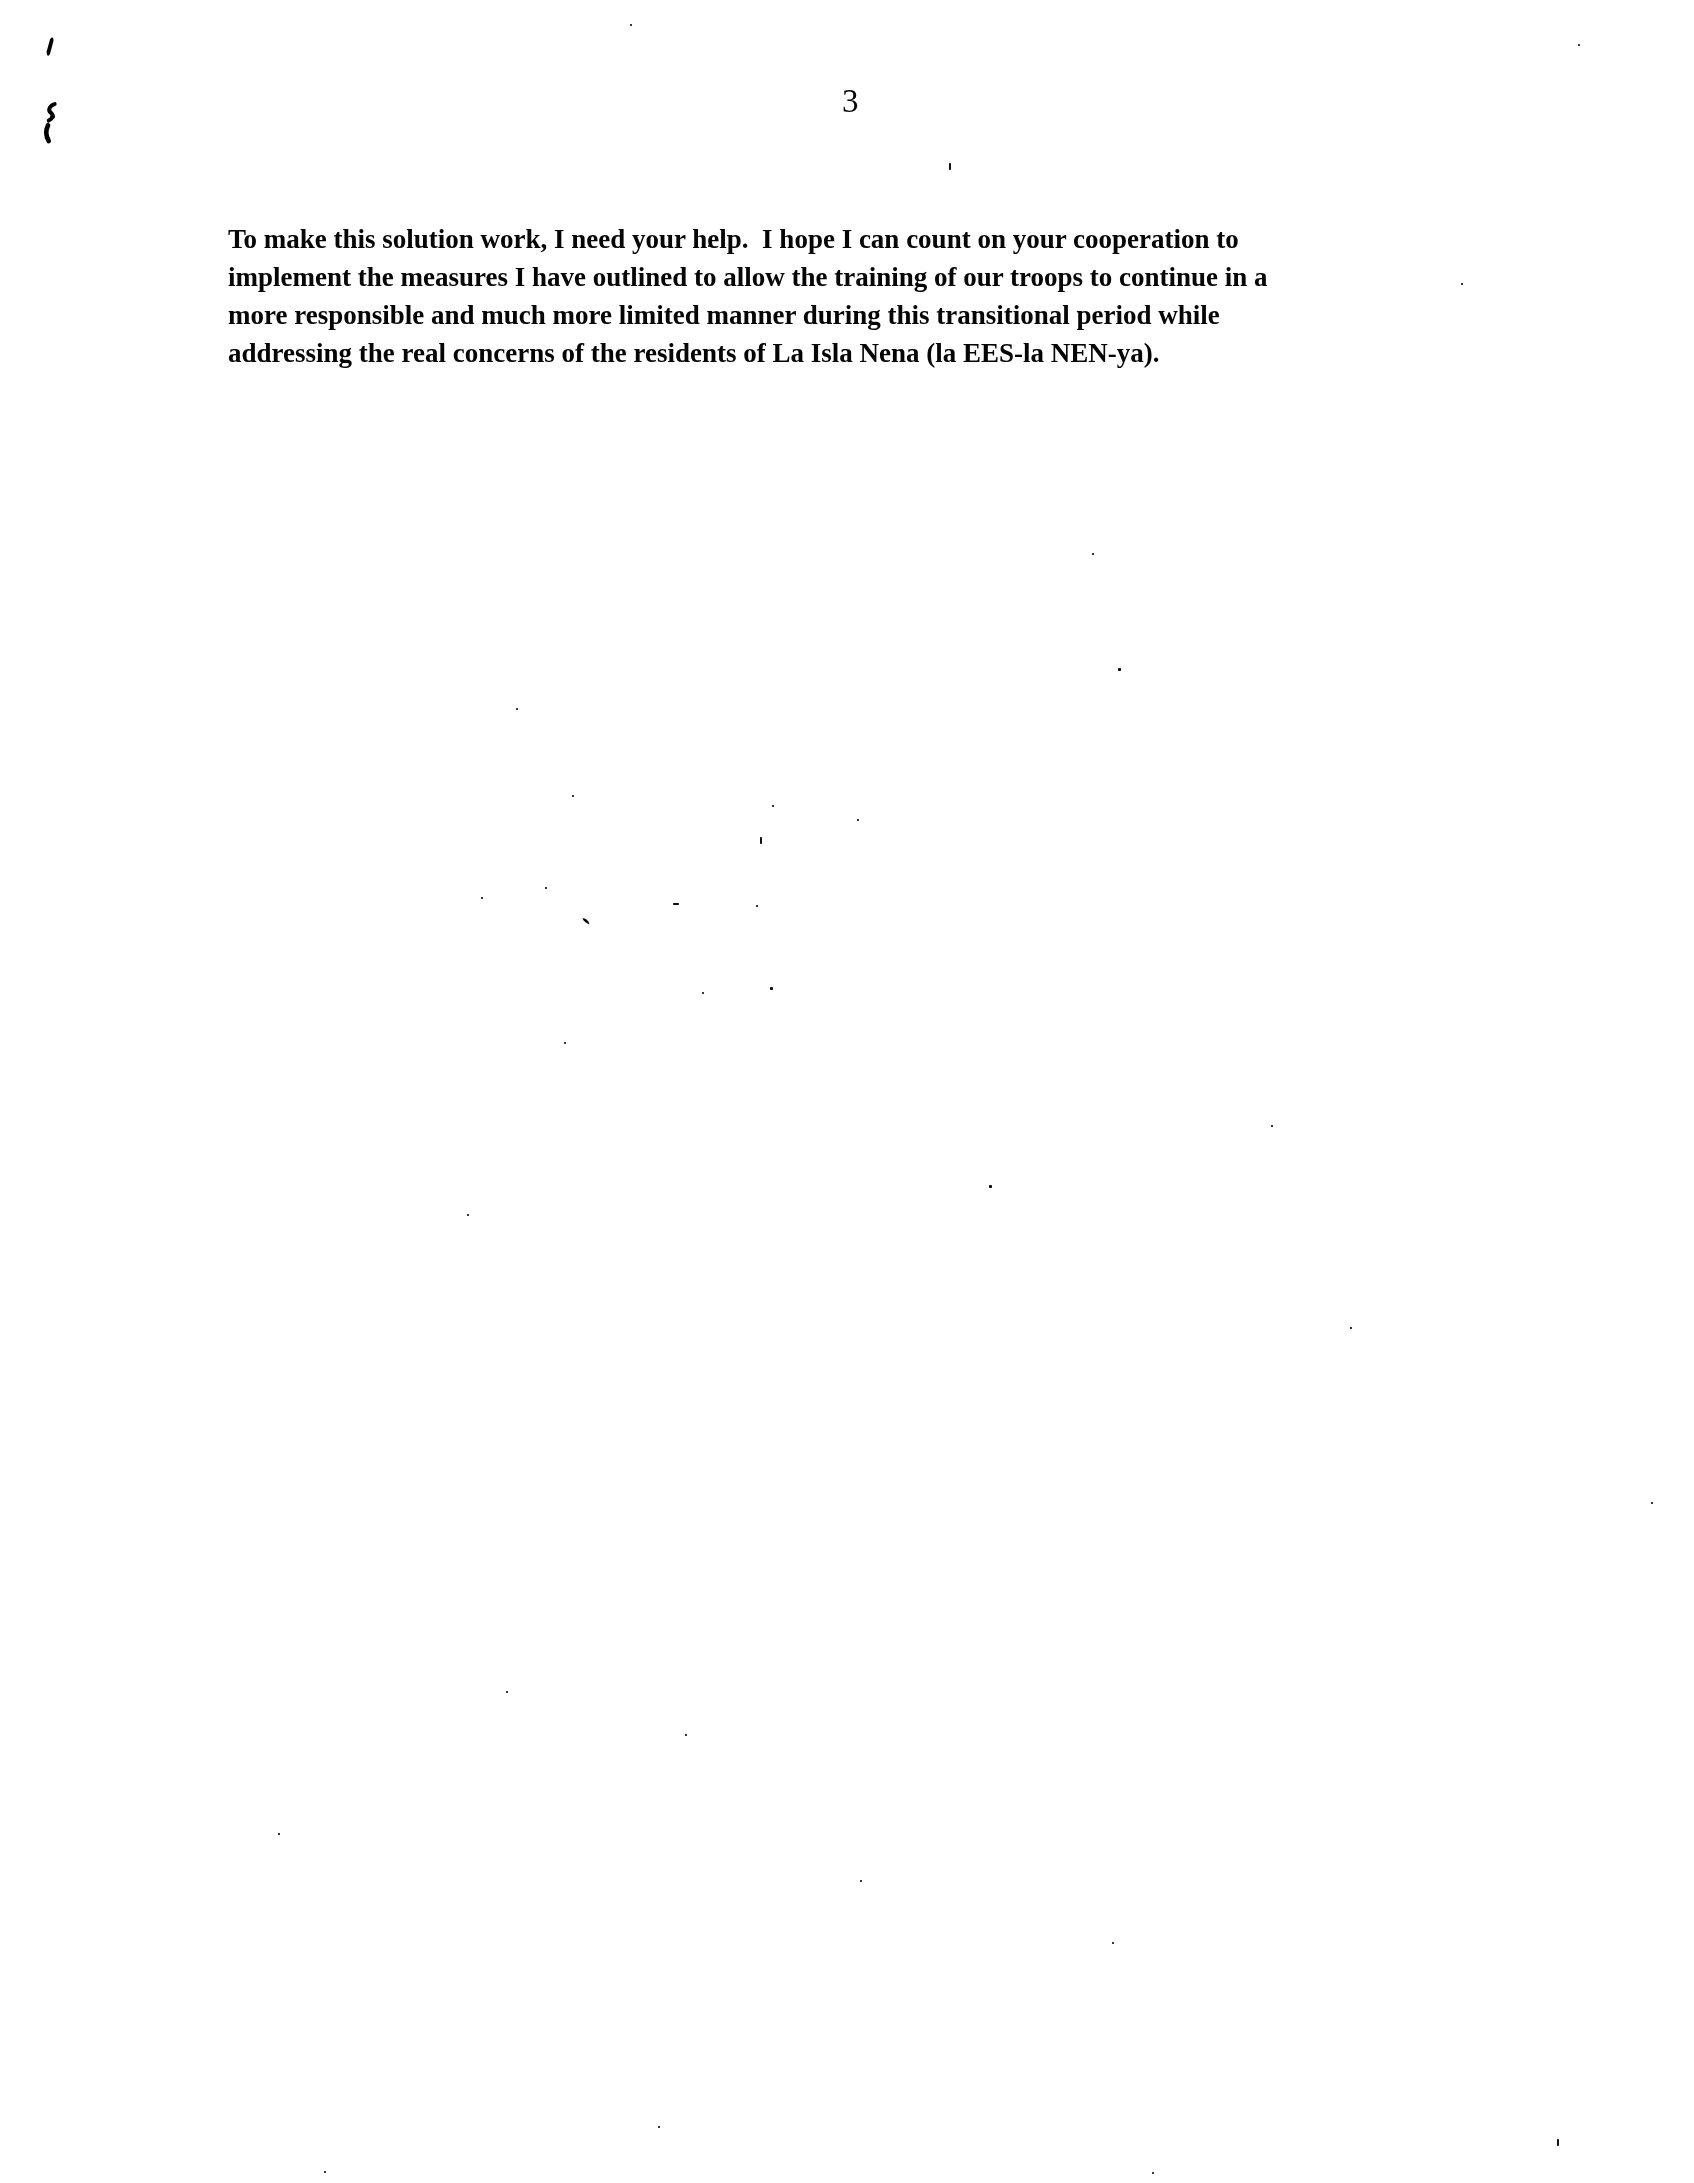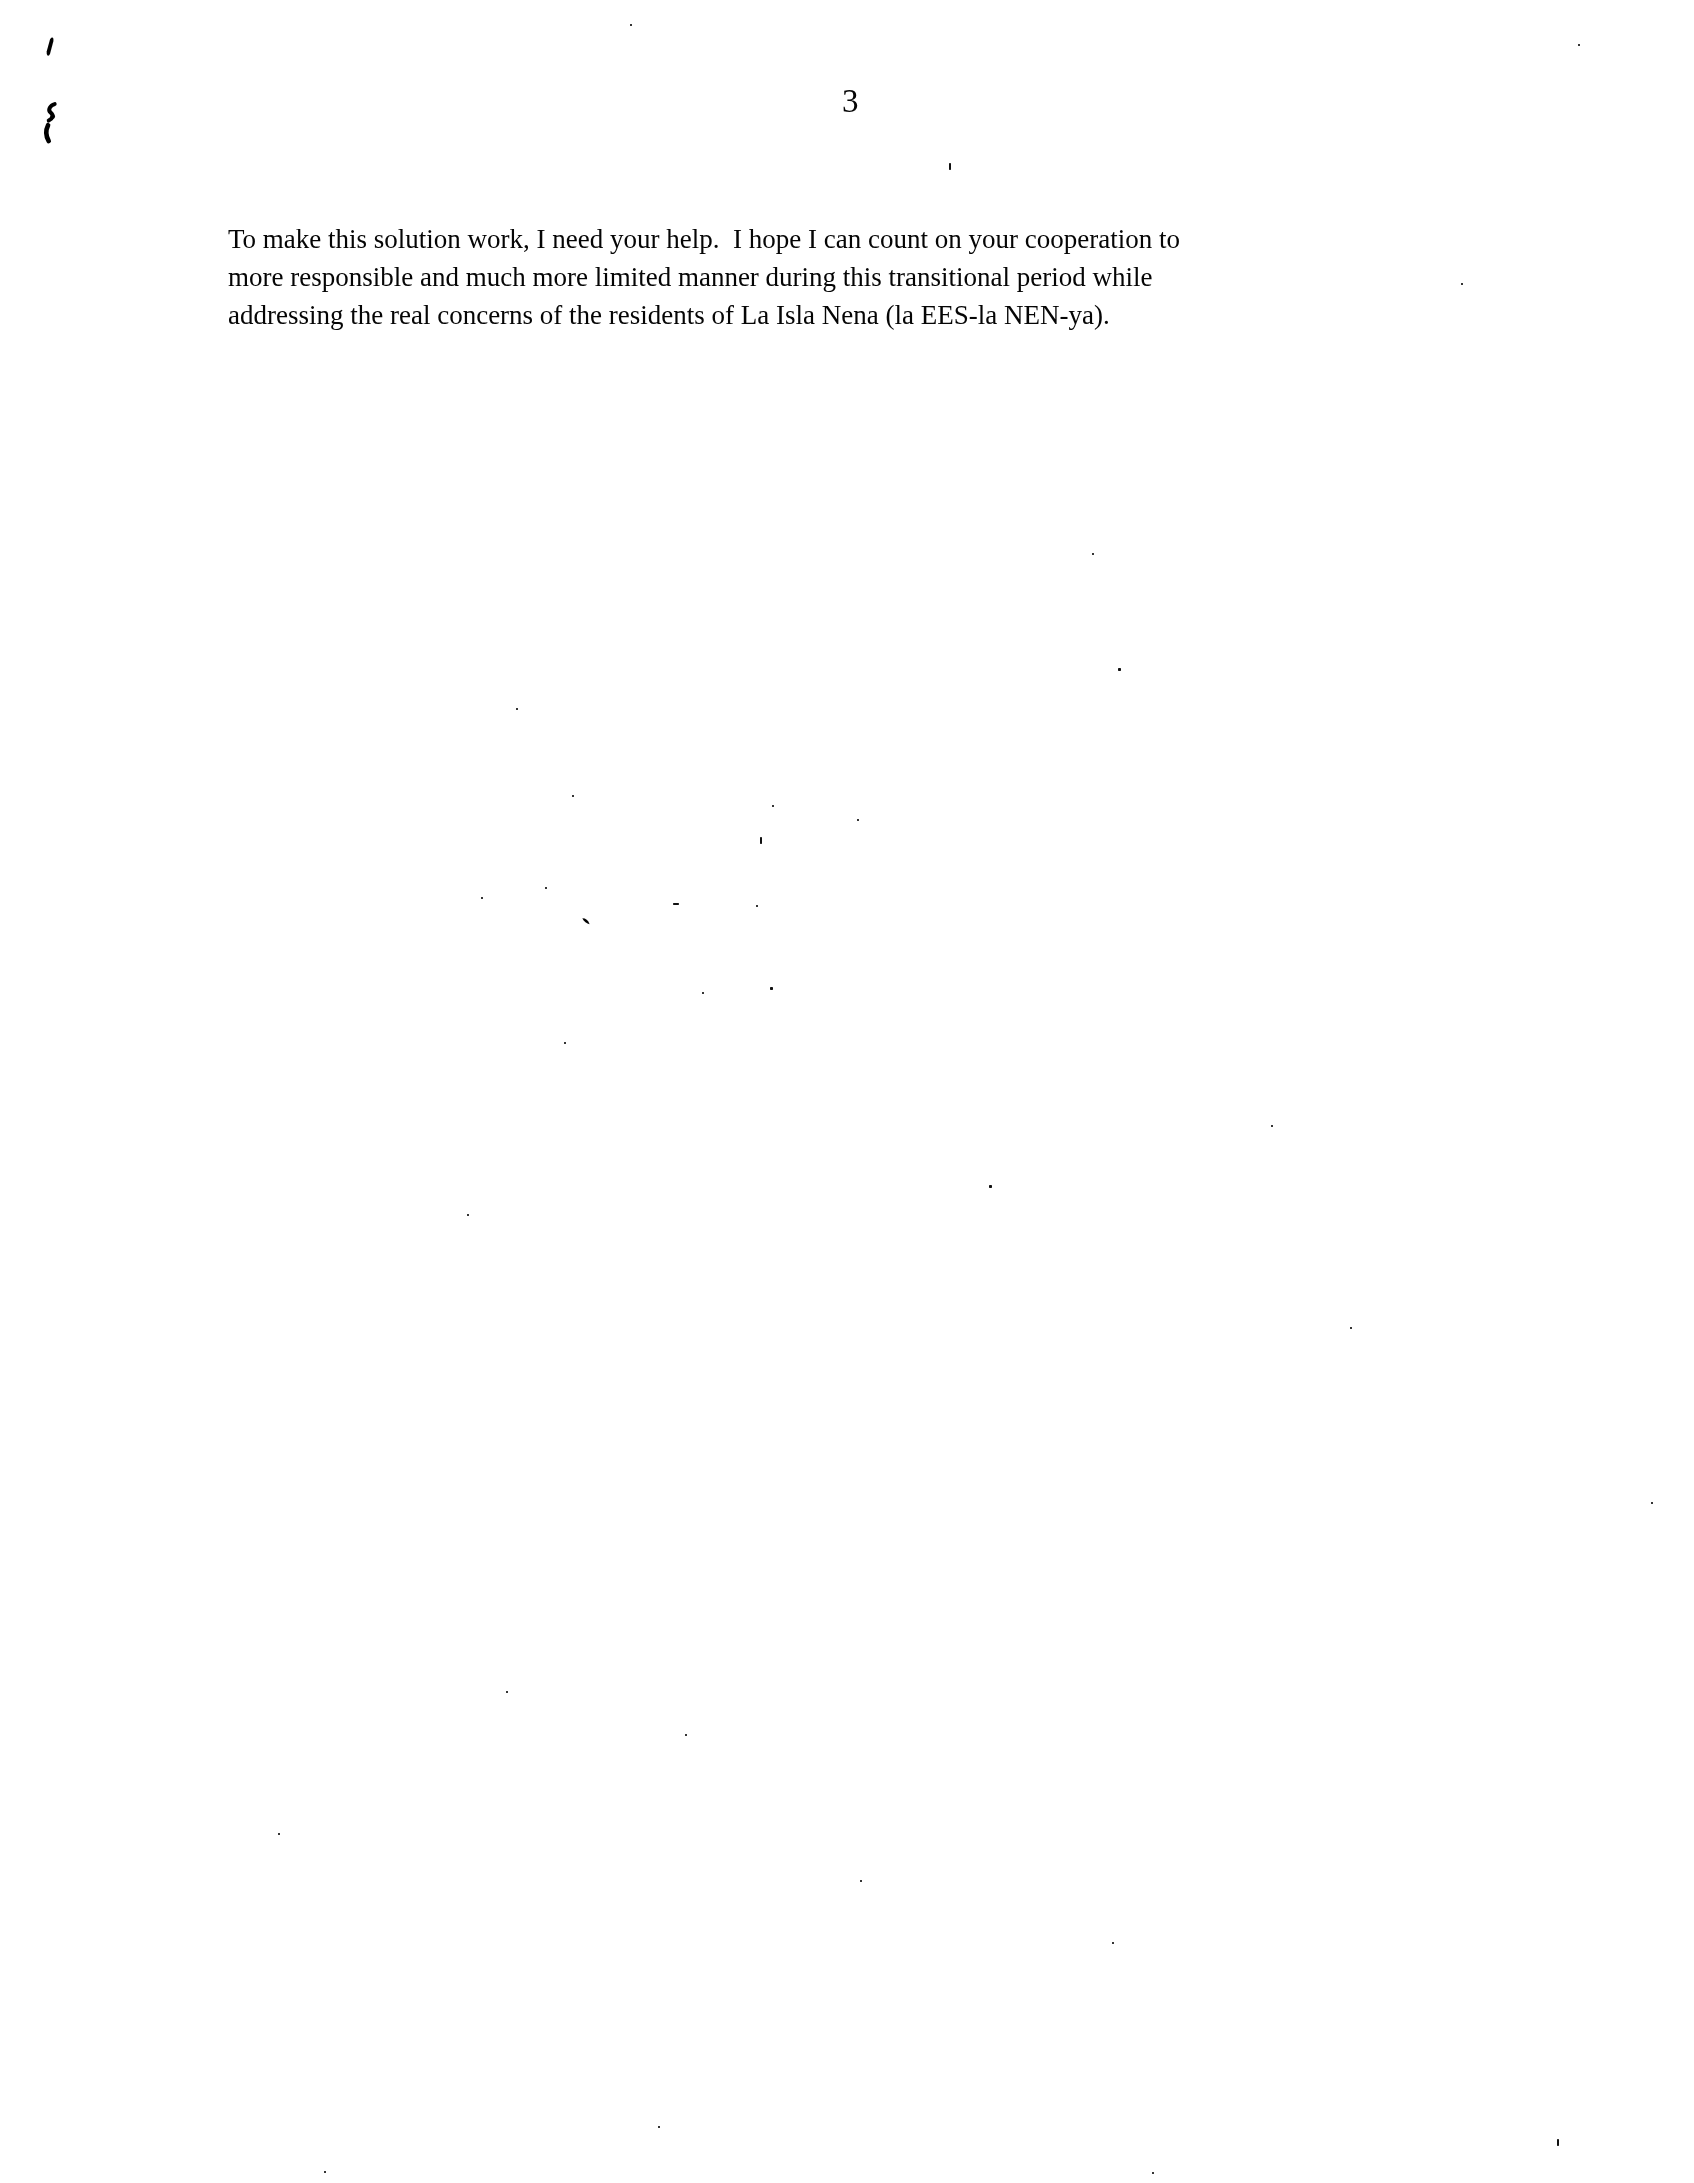--- a/index.html
+++ b/index.html
@@ -28,20 +28,21 @@
     position: absolute;
     left: 228px;
     top: 220px;
     width: 1271px;
     font-size: 27px;
     line-height: 38px;
   }
   .text-block p {
     margin: 0 0 38px 0;
     padding: 0;
+    font-weight: bold;
   }
   .line {
     display: block;
     white-space: pre;
   }
   .ink-marks {
     position: absolute;
     left: 36px;
     top: 30px;
     width: 40px;
@@ -76,20 +77,21 @@
   <svg class="ink-marks" viewBox="0 0 60 180" xmlns="http://www.w3.org/2000/svg">
     <path d="M21,14 C24,9 27,11 26,17 L21,36 C19,41 15,39 16,32 Z" fill="#000"></path>
     <path d="M28,112 C21,114 17,121 22,125 C27,129 25,134 19,137" fill="none" stroke="#000" stroke-width="6" stroke-linecap="round"></path>
     <path d="M18,144 C14,152 15,161 19,168" fill="none" stroke="#000" stroke-width="7" stroke-linecap="round"></path>
     <circle cx="25" cy="131" r="3.5" fill="#000"></circle>
   </svg>
 
   <div class="text-block">
     <p>
       <span class="line">To make this solution work, I need your help.  I hope I can count on your cooperation to</span>
+      <span class="line">implement the measures I have outlined to allow the training of our troops to continue in a</span>
       <span class="line">more responsible and much more limited manner during this transitional period while</span>
       <span class="line">addressing the real concerns of the residents of La Isla Nena (la EES-la NEN-ya).</span>
     </p>
   </div>
 
   <svg class="comma-mark" viewBox="0 0 16 14" xmlns="http://www.w3.org/2000/svg">
     <path d="M2,2 C7,2 11,5 13,11 C9,10 4,7 2,2 Z" fill="#000"></path>
   </svg>
 
   <div class="specks">

